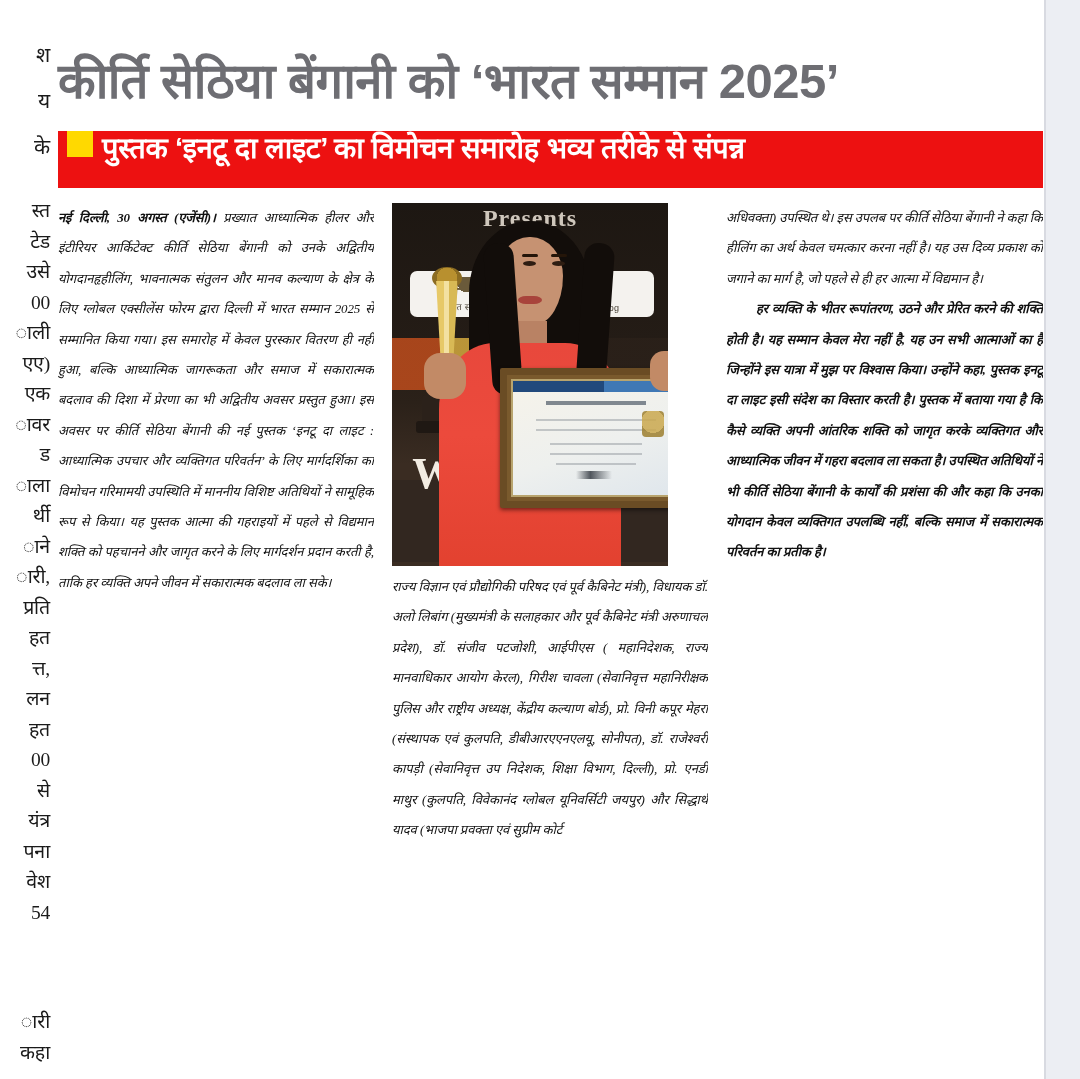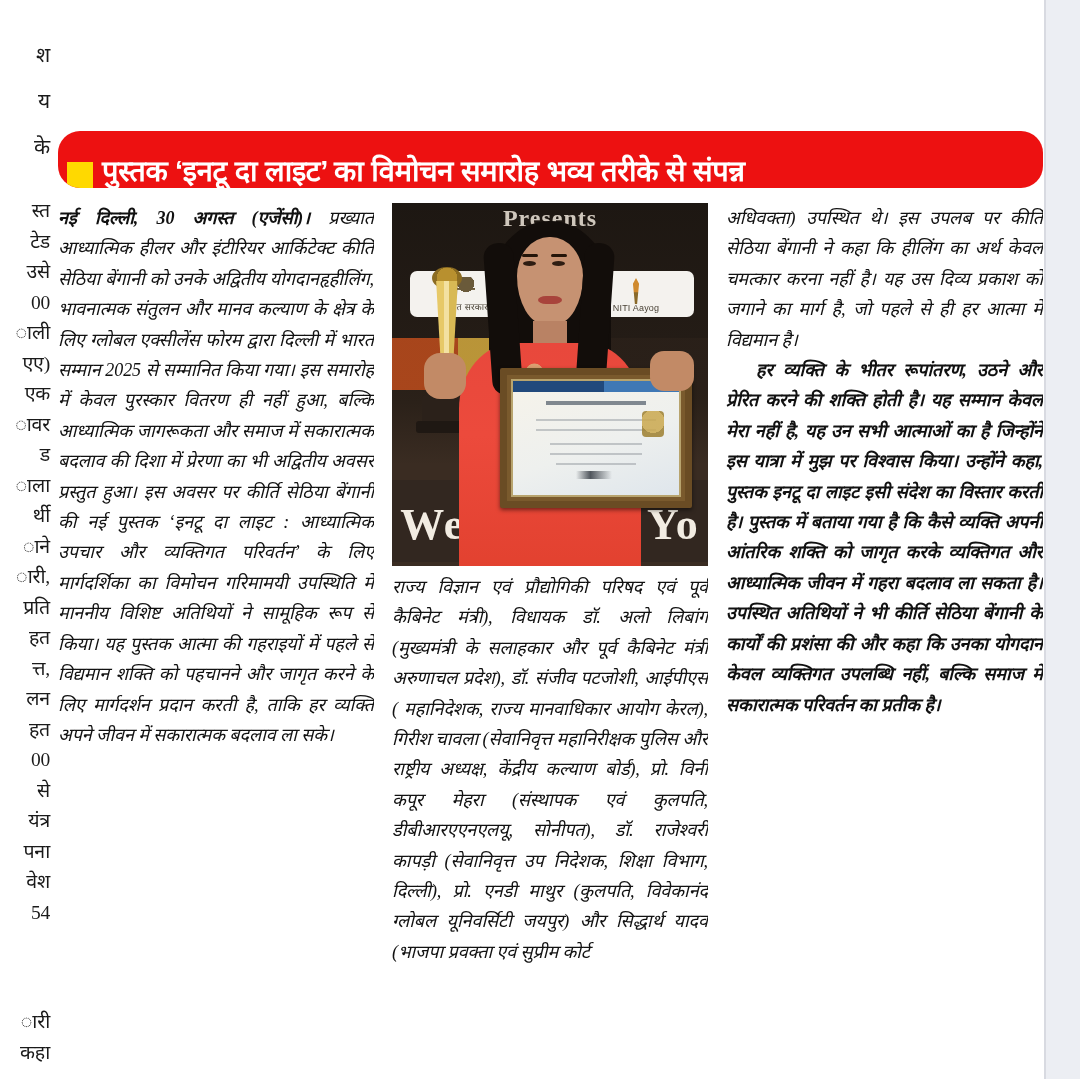--- a/index.html
+++ b/index.html
@@ -70,24 +70,23 @@
     white-space: nowrap;
   }
 
   
   .subbanner {
     position: absolute;
     top: 131px; left: 58px;
     width: 985px; height: 57px;
     background: #ed1111;
     display: flex;
-    align-items: flex-end;
+    align-items: flex-start;
     padding-left: 9px;
     overflow: hidden;
-    border-radius: 22px;
   }
   .subbanner-bullet {
     width: 26px; height: 26px;
     background: #ffd900;
     flex: 0 0 auto;
     margin-right: 9px;
   }
   .subbanner-text {
     color: #ffffff;
     font-family: "Liberation Sans", "DejaVu Sans", sans-serif;
@@ -111,38 +110,38 @@
     width: 316px;
     flex: 0 0 316px;
     position: relative;
     overflow: hidden;
   }
   .col-3 { width: 317px; flex: 0 0 317px; }
 
   .bodytext {
     font-family: "Liberation Serif", "DejaVu Serif", serif;
     font-style: italic;
-    font-size: 18px;
+    font-size: 13px;
     line-height: 30.4px;
     color: #111111;
     text-align: justify;
     text-justify: inter-word;
     margin: 0;
     letter-spacing: -0.1px;
   }
   .bodytext + .bodytext { text-indent: 30px; font-weight: bold; }
   .dateline {
     font-weight: bold;
     font-style: italic;
   }
 
   
   .photo {
     position: relative;
-    width: 316px;
+    width: 276px;
     height: 363px;
     margin: 0 0 6px 0;
     background: #2a2018;
     overflow: hidden;
   }
   .backdrop {
     position: absolute; inset: 0;
     background:
       linear-gradient(180deg, #1d1712 0%, #241c16 38%, #2b2119 55%, #3a2c22 72%, #3a2c22 100%);
   }
@@ -424,20 +423,21 @@
 00
 से
 यंत्र
 पना
 वेश
 54</div>
     <div class="lm-block lm-bot">ारी
 कहा</div>
   </div>
 
+  <h1 class="headline">कीर्ति सेठिया बेंगानी को ‘भारत सम्मान 2025’</h1>
 
   <div class="subbanner">
     <span class="subbanner-bullet"></span>
     <span class="subbanner-text">पुस्तक ‘इनटू दा लाइट’ का विमोचन समारोह भव्य तरीके से संपन्न</span>
   </div>
 
   <div class="cols">
 
     <div class="col">
       <p class="bodytext"><span class="dateline">नई दिल्ली, 30 अगस्त (एजेंसी)।</span><span> प्रख्यात आध्यात्मिक हीलर और इंटीरियर आर्किटेक्ट कीर्ति सेठिया बेंगानी को उनके अद्वितीय योगदानहृहीलिंग, भावनात्मक संतुलन और मानव कल्याण के क्षेत्र के लिए ग्लोबल एक्सीलेंस फोरम द्वारा दिल्ली में भारत सम्मान 2025 से सम्मानित किया गया। इस समारोह में केवल पुरस्कार वितरण ही नहीं हुआ, बल्कि आध्यात्मिक जागरूकता और समाज में सकारात्मक बदलाव की दिशा में प्रेरणा का भी अद्वितीय अवसर प्रस्तुत हुआ। इस अवसर पर कीर्ति सेठिया बेंगानी की नई पुस्तक ‘इनटू दा लाइट : आध्यात्मिक उपचार और व्यक्तिगत परिवर्तन’ के लिए मार्गदर्शिका का विमोचन गरिमामयी उपस्थिति में माननीय विशिष्ट अतिथियों ने सामूहिक रूप से किया। यह पुस्तक आत्मा की गहराइयों में पहले से विद्यमान शक्ति को पहचानने और जागृत करने के लिए मार्गदर्शन प्रदान करती है, ताकि हर व्यक्ति अपने जीवन में सकारात्मक बदलाव ला सके।</span></p>

